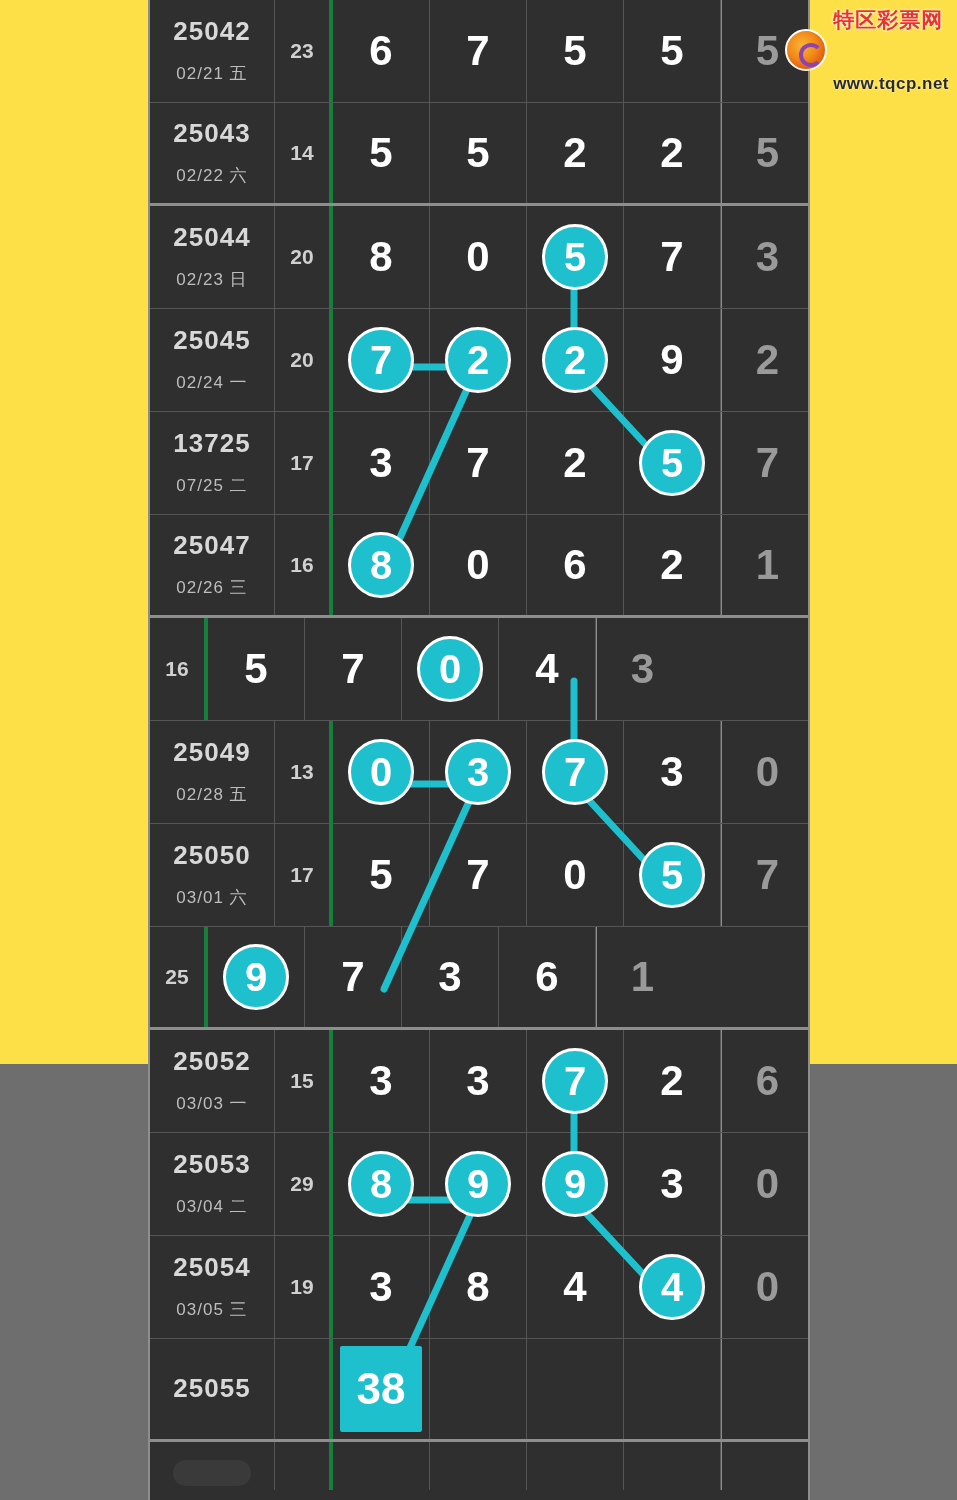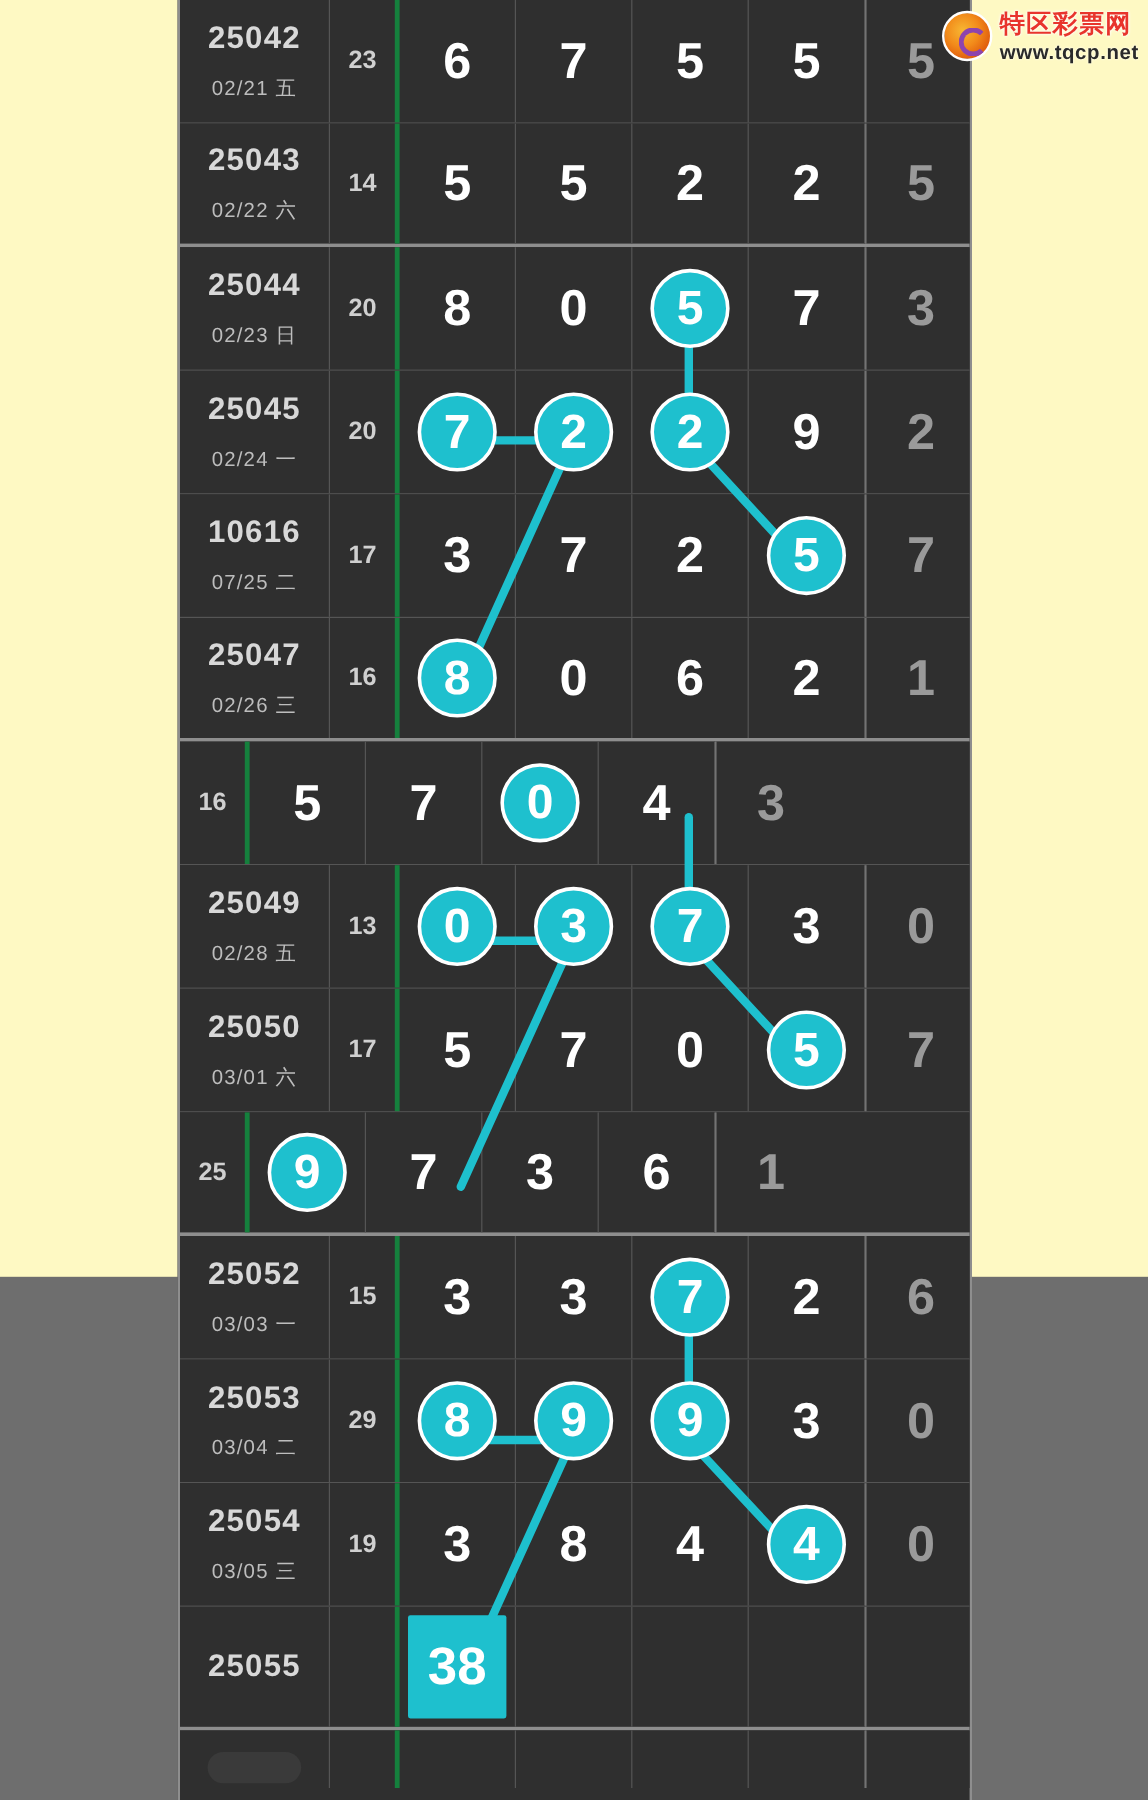--- a/index.html
+++ b/index.html
@@ -6,21 +6,21 @@
   html, body {
     margin: 0; padding: 0;
     background: #6e6e6e;
     width: 957px; height: 1500px;
     font-family: "Liberation Sans", sans-serif;
     overflow: hidden;
   }
   #root {
     position: relative;
     width: 957px; height: 1064px;
-    background: #fef9c3;
+    background: #fde047;
   }
   
   #table-wrap {
     position: absolute;
     left: 148px;
     top: 0;
     width: 662px;
     height: 1500px;
     background: #2f2f2f;
     border-left: 2px solid #8e8e8e;
@@ -130,21 +130,21 @@
   #watermark .wm-logo::after {
     content: "";
     position: absolute;
     left: 12px; top: 12px;
     width: 16px; height: 16px;
     border-radius: 50%;
     border: 4px solid #8e44ad;
     border-right-color: transparent;
   }
   #watermark .wm-text {
-    display: flex; flex-direction: column;
+    display: flex; flex-direction: column; gap: 40px;
   }
   #watermark .wm-title {
     color: #e8342c;
     font-weight: bold;
     font-size: 21px;
     letter-spacing: 1px;
     text-shadow: 0 0 2px #fff, 0 0 3px #fff;
   }
   #watermark .wm-url {
     color: #2a2a2a;
@@ -275,21 +275,21 @@
           <div class="c-ball marked">
             <span class="num">2</span>
           </div>
           <div class="c-ball">
             <span class="num">9</span>
           </div>
           <div class="c-last">2</div>
         </div>
         <div class="row">
           <div class="c-issue">
-            <div class="issue-no">10616</div>
+            <div class="issue-no">13725</div>
             <div class="issue-date">07/25 二</div>
           </div>
           <div class="c-sum">17</div>
           <div class="c-ball">
             <span class="num">3</span>
           </div>
           <div class="c-ball">
             <span class="num">7</span>
           </div>
           <div class="c-ball">

